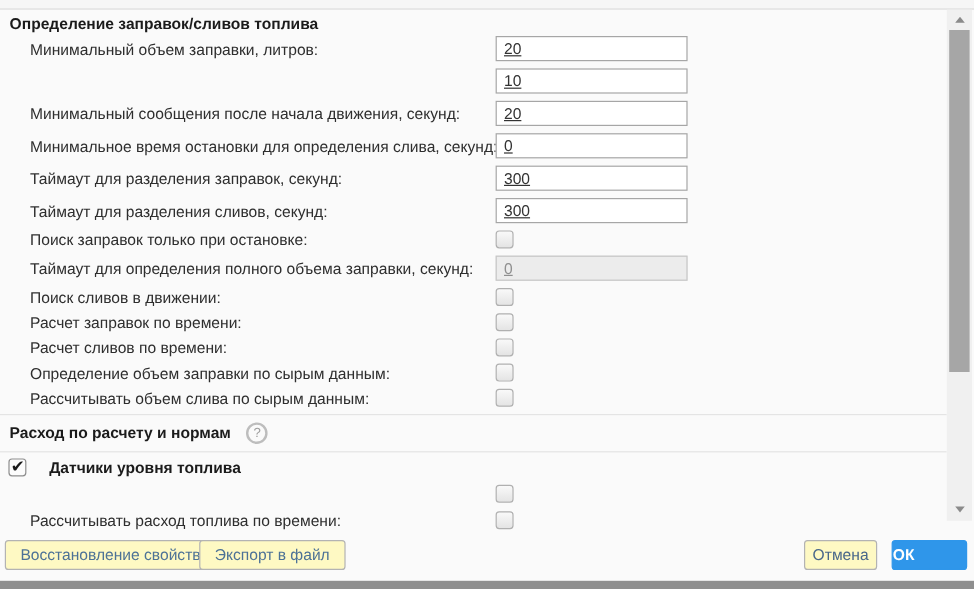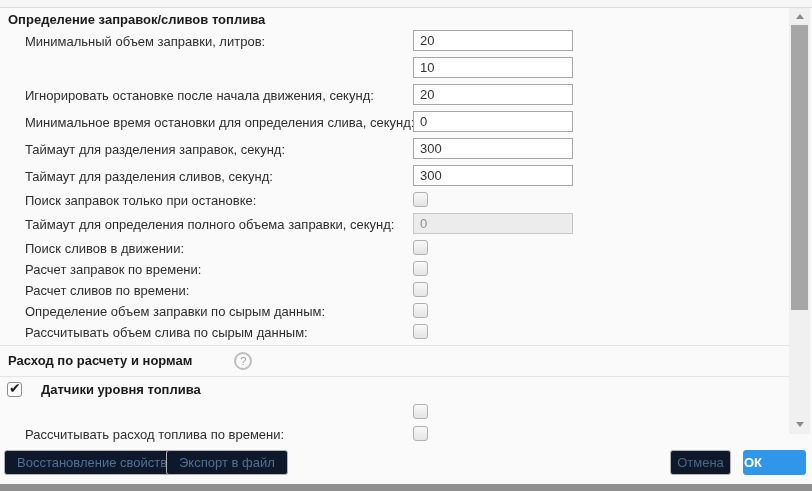--- a/index.html
+++ b/index.html
@@ -19,43 +19,43 @@
   .row { position:relative; }
   .row-input { height:21px; margin-bottom:6px; }
   .row-check { height:15px; margin-bottom:6px; }
   #sensor-rows .row-check { height:16px; }
   #sensor-rows .row-check:first-child { margin-top:7px; }
   .row-label { position:absolute; left:17px; top:50%; transform:translateY(-50%);
     white-space:nowrap; color:#2e2e2e; }
 
   .text-input { position:absolute; left:405px; top:0; width:160px; height:21px;
     box-sizing:border-box; border:1px solid #a6a6a6; background:#fff; color:#333;
-    font:13px "Liberation Sans", sans-serif; padding:0 4px 0 6px; outline:none; }
+    font:13px "Liberation Sans", sans-serif; padding:0 4px 0 6px; outline:none;text-decoration:underline; }
   .text-input:disabled { background:#ececec; color:#8f8f8f; border-color:#c6c6c6; }
 
   .checkbox { position:absolute; left:405px; top:0; width:13px; height:13px;
     border:1px solid #b0b0b0; border-radius:3px;
     background:linear-gradient(#f9f9f9,#e4e4e4); cursor:pointer; }
   .checkbox.checked { background:#fcfcfc; border-color:#8d8d8d;
     font-size:14px; line-height:10px; color:#1a1a1a; text-indent:1px; overflow:visible; }
 
   .hr { height:0; border-top:1px solid #e4e4e4; margin:2px 0 2px -8px; width:789px; }
 
-  .section-row { height:26px; display:flex; align-items:center;gap:29px; }
+  .section-row { height:26px; display:flex; align-items:center; }
   .help-icon { display:inline-block; width:14px; height:14px; margin-left:13px;
     border:2px solid #bdbdbd; border-radius:50%; color:#9d9d9d; font-size:11px;
     line-height:14px; text-align:center; cursor:pointer; }
 
   .sensors-header { margin-top:4px; height:16px; display:flex; align-items:center; }
   .sensors-header .checkbox { position:static; margin-left:-1px; flex:0 0 auto; }
   .sensors-title { font-weight:bold; color:#1b1b1b; margin-left:19px; white-space:nowrap; }
 
   .footer { position:absolute; top:447px; left:0; width:100%; height:37px; background:#fafafa; }
   .btn { position:absolute; top:3px; height:25px; box-sizing:border-box;
-    border:1px solid #b3b3b3; border-radius:3px; background:#0f172a; color:#4d7296;
+    border:1px solid #b3b3b3; border-radius:3px; background:#fef9c3; color:#4d7296;
     font:13px "Liberation Sans", sans-serif; padding:0 12px; cursor:pointer; white-space:nowrap; }
   #btn-restore { left:4px; }
   #btn-export { left:166px; }
   #btn-cancel { right:81px; width:61px; padding:0; text-align:center; color:#49678a; }
   #btn-ok { right:6px; width:63px; padding:0; text-align:left;
     background:#2f96ea; border-color:#2f96ea; color:#fff; font-weight:bold; }
 
   .bottom-bar { position:absolute; top:484px; left:0; width:100%; height:7px; background:#8f8f8f; }
 
   .scrollbar { position:absolute; left:789px; top:8px; width:21px; height:426px; background:#f0f0f0; }
@@ -81,21 +81,21 @@
 
     <div id="fuel-rows">
         <div class="row row-input">
           <span class="row-label">Минимальный объем заправки, литров:</span>
           <input type="text" class="text-input" value="20" style="">
         </div>
         <div class="row row-input">
           <input type="text" class="text-input" value="10" style="">
         </div>
         <div class="row row-input">
-          <span class="row-label">Игнорировать остановке после начала движения, секунд:</span>
+          <span class="row-label">Минимальный сообщения после начала движения, секунд:</span>
           <input type="text" class="text-input" value="20" style="">
         </div>
         <div class="row row-input">
           <span class="row-label">Минимальное время остановки для определения слива, секунд:</span>
           <input type="text" class="text-input" value="0" style="">
         </div>
         <div class="row row-input">
           <span class="row-label">Таймаут для разделения заправок, секунд:</span>
           <input type="text" class="text-input" value="300" style="">
         </div>

